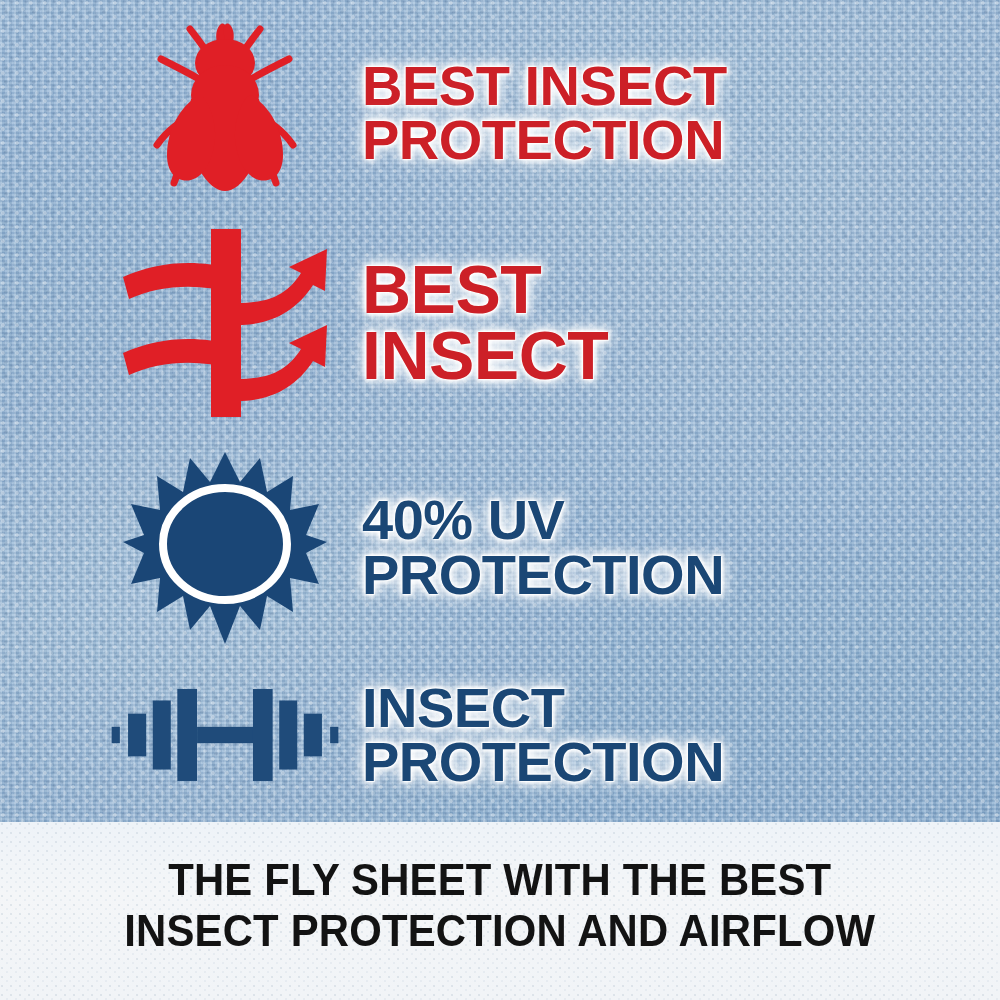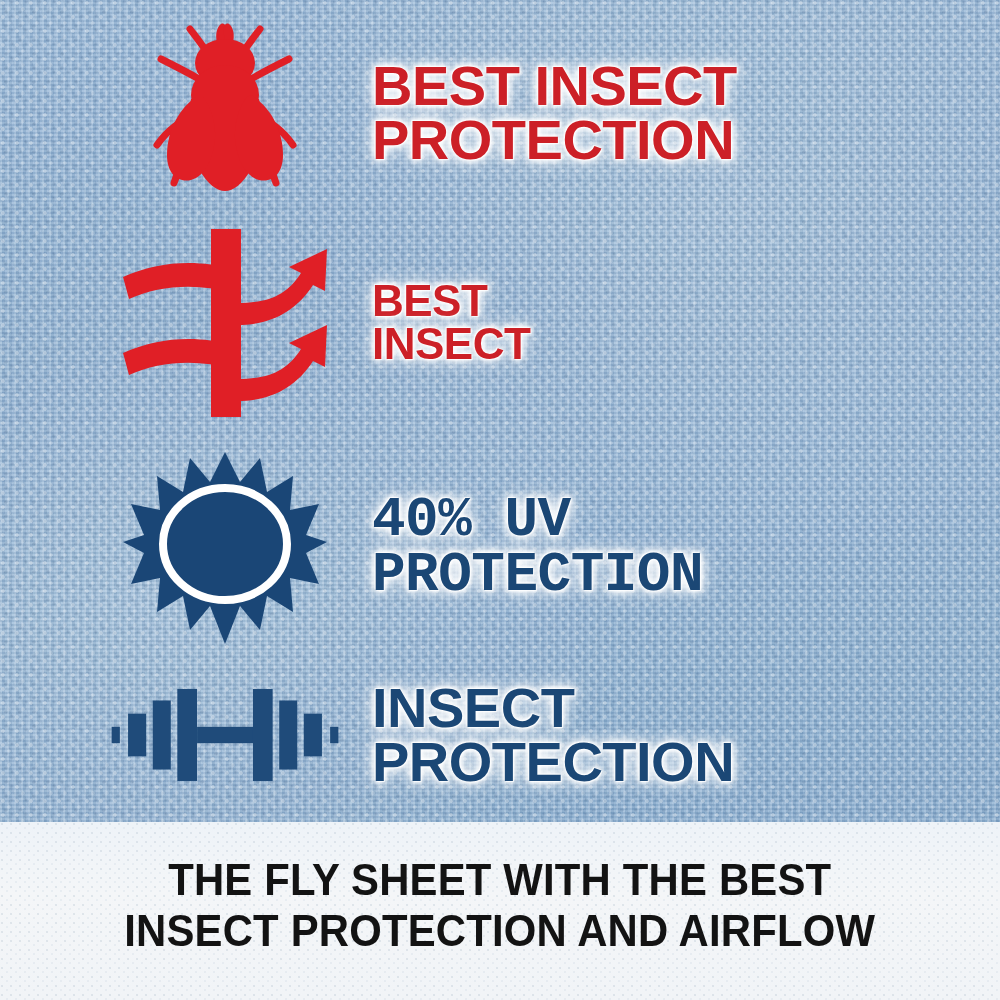--- a/index.html
+++ b/index.html
@@ -48,21 +48,21 @@
       repeating-linear-gradient(64deg, rgba(30,64,104,0.045) 0 2px, rgba(0,0,0,0) 2px 8px);
     pointer-events:none;
   }
 
   
   .row{position:absolute;display:flex;align-items:center;}
   .icon-cell{width:230px;display:flex;align-items:center;justify-content:center;flex:0 0 230px;}
   .txt-cell{padding-left:22px;}
 
   .feat-text{
-    margin:10px;font-weight:700;letter-spacing:-0.5px;line-height:0.97;
+    margin:0;font-weight:700;letter-spacing:-0.5px;line-height:0.97;
     font-family:"Liberation Sans", sans-serif;
   }
   .feat-text .ln{display:block;white-space:nowrap;}
 
   .red-text{
     color:#cc2027;
     text-shadow:
       0 0 5px #ffffff, 0 0 5px #ffffff, 0 0 9px #ffffff,
       0 0 14px rgba(255,255,255,0.95), 0 0 20px rgba(255,255,255,0.8),
       1px 1px 0 rgba(255,255,255,0.7), -1px -1px 0 rgba(255,255,255,0.7);
@@ -75,22 +75,22 @@
       1px 1px 0 rgba(255,255,255,0.7), -1px -1px 0 rgba(255,255,255,0.7);
   }
 
   
   #row-insect  {left:110px;top:18px;   width:890px;height:190px;}
   #row-airflow {left:110px;top:215px;  width:890px;height:215px;}
   #row-uv      {left:110px;top:440px;  width:890px;height:215px;}
   #row-durab   {left:110px;top:655px;  width:890px;height:160px;}
 
   #row-insect  .feat-text{font-size:56px;}
-  #row-airflow .feat-text{font-size:44px;}
-  #row-uv      .feat-text{font-size:56px;font-family:Liberation Mono, monospace;}
+  #row-airflow .feat-text{font-size:68px;}
+  #row-uv      .feat-text{font-size:56px;}
   #row-durab   .feat-text{font-size:56px;}
 
   
   #caption{
     position:absolute;left:0;top:822px;width:1000px;height:178px;
     background-color:#f2f5f8;
     background-image:
       radial-gradient(circle at 2px 2px, rgba(175,190,205,0.30) 0.8px, rgba(0,0,0,0) 1.4px),
       radial-gradient(circle at 7px 6px, rgba(200,212,224,0.28) 0.8px, rgba(0,0,0,0) 1.4px),
       linear-gradient(180deg,#eef3f8 0%, #f4f6f8 40%, #f1f4f7 100%);

